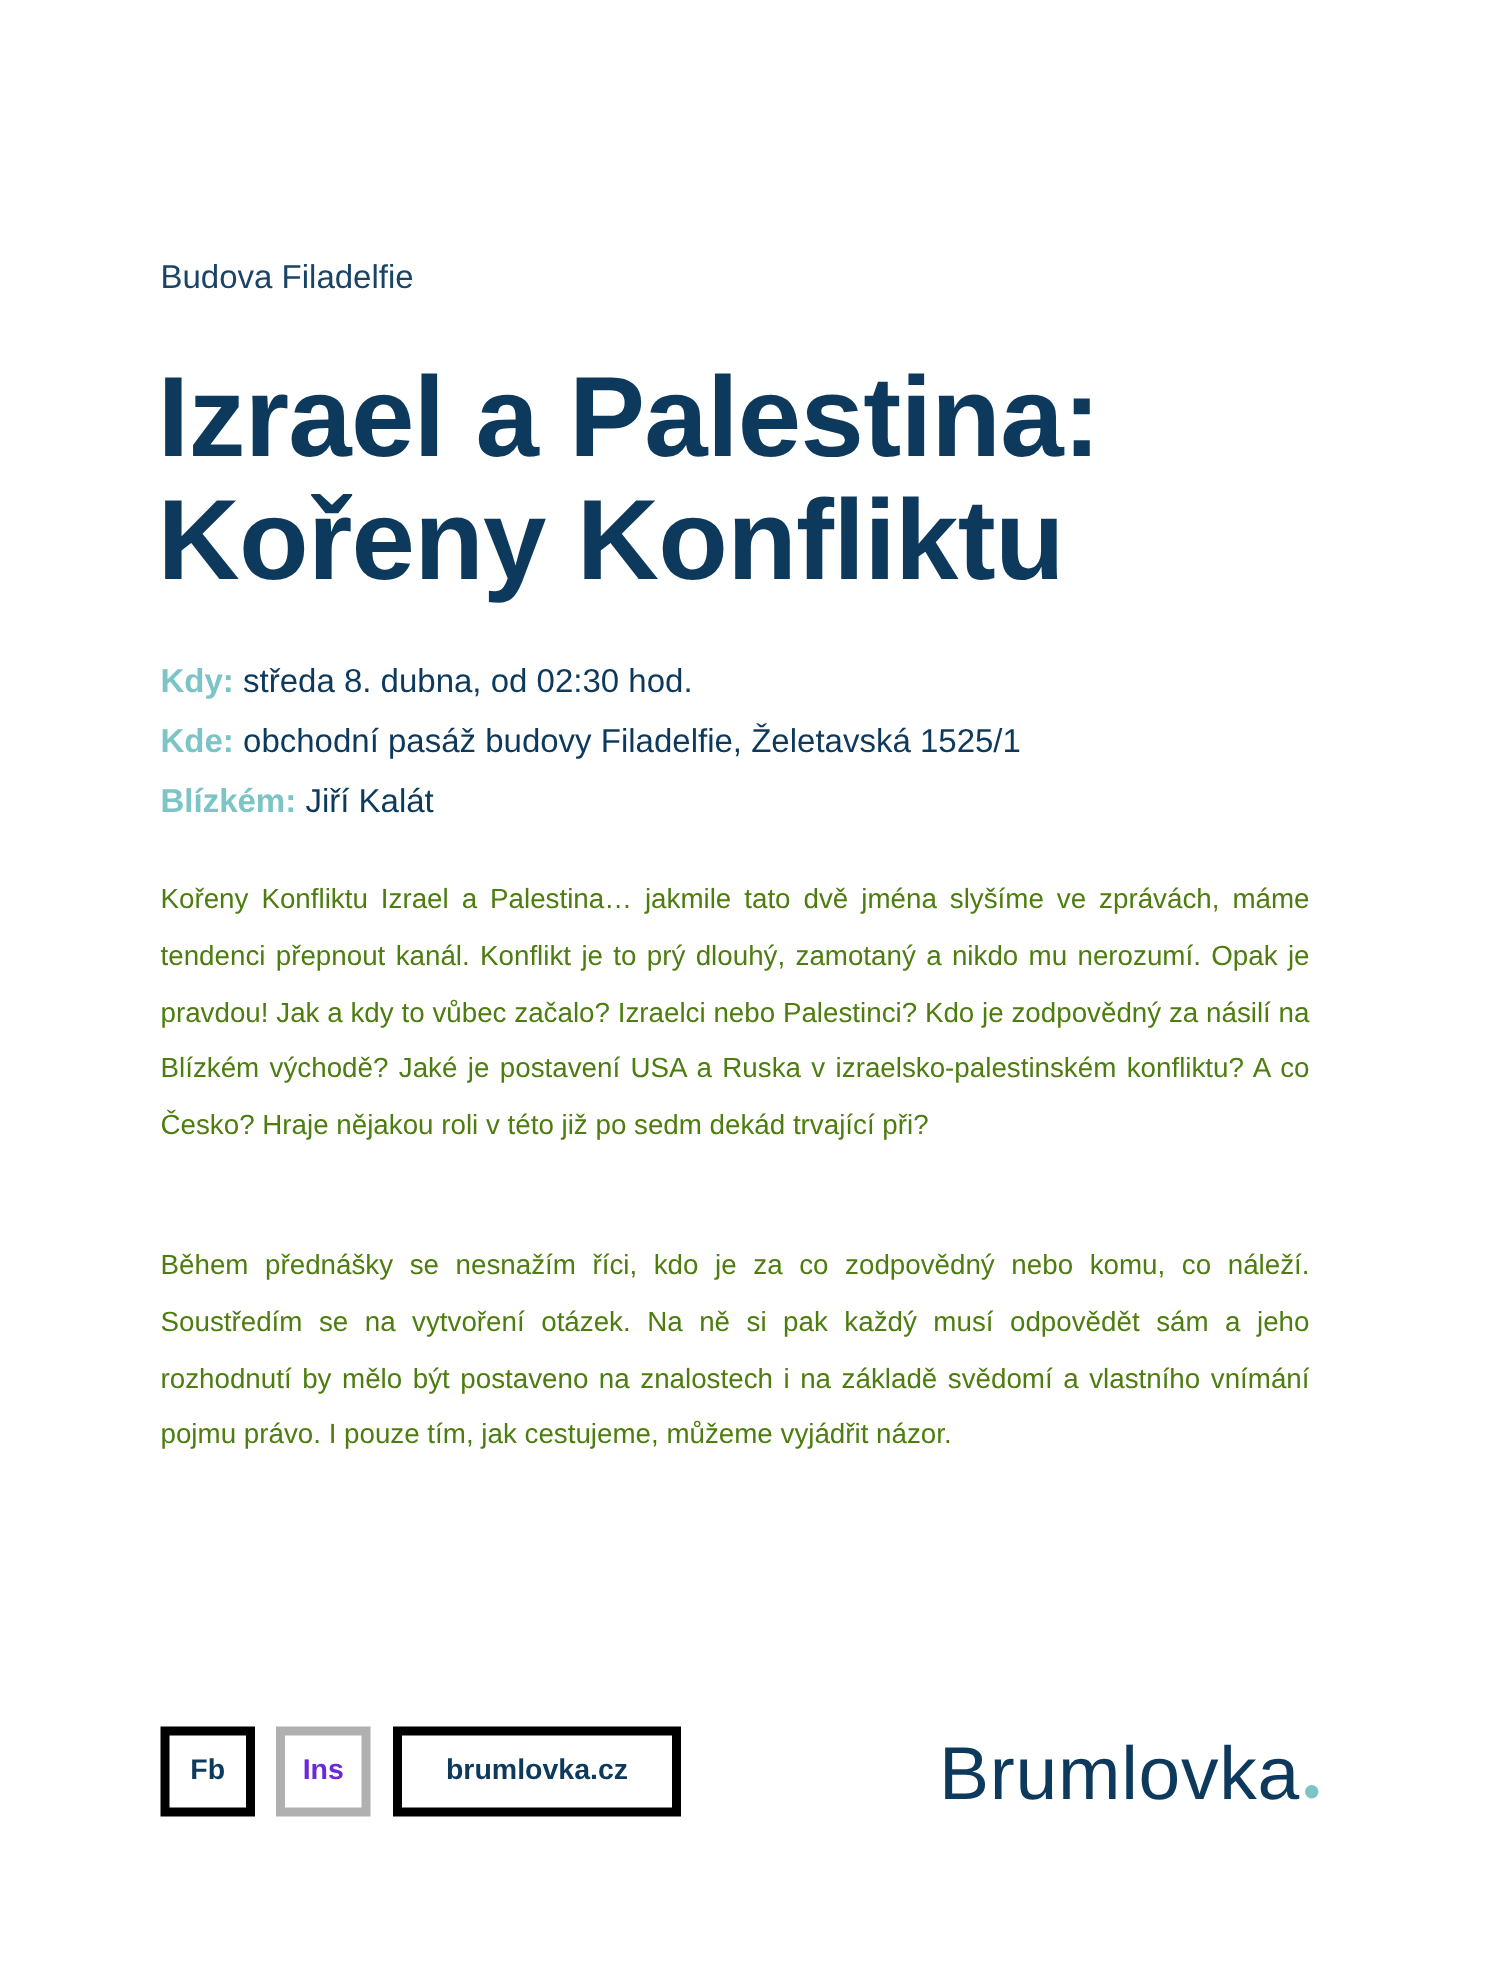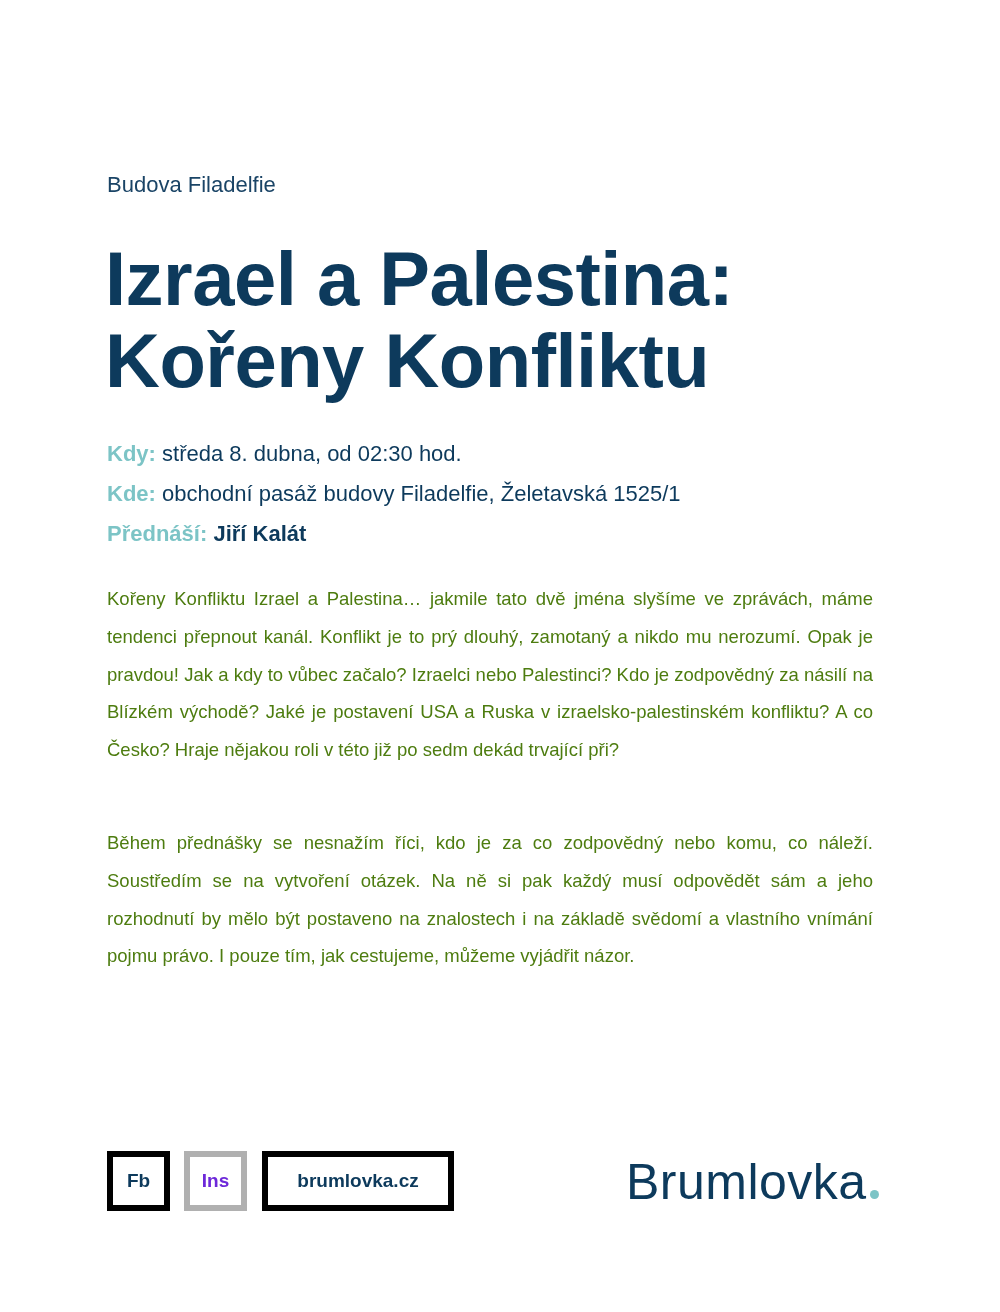--- a/index.html
+++ b/index.html
@@ -5,21 +5,21 @@
   html, body { margin: 0; padding: 0; background: #ffffff; }
   body { width: 1000px; height: 1312px; position: relative; overflow: hidden;
          font-family: "Liberation Sans", sans-serif; color: #0d3a5c; }
   .venue { position: absolute; left: 107px; top: 148px; font-size: 22px; font-weight: 400; color: #1a4466; margin-top: 24px; }
   .title { position: absolute; left: 105px; top: 238px; margin: 0; font-size: 76px; line-height: 82px;
            font-weight: 700; color: #0d3a5c; letter-spacing: -0.5px; }
   .meta { position: absolute; left: 107px; top: 434px; font-size: 22px; line-height: 40px; }
   .meta .row { white-space: nowrap; }
   .meta .lbl { color: #7cc4c6; font-weight: 700; }
   .meta .val { color: #0d3a5c; }
-  .meta .val.bold { font-weight: 700; }
+  .meta .val.bold { font-weight: 400; }
   .para { position: absolute; left: 107px; width: 766px; margin: 0; font-size: 18.5px; line-height: 37.8px;
           text-align: justify; color: #4d7c0f; }
   .p1 { top: 580px; }
   .p2 { top: 824px; }
   .btn { position: absolute; top: 1151px; height: 60px; box-sizing: border-box; border: 6px solid #000000;
          display: flex; align-items: center; justify-content: center; font-weight: 700; font-size: 19px;
          color: #0d3a5c; text-decoration: none; }
   .btn.fb { left: 107px; width: 63px; }
   .btn.ins { left: 184px; width: 63px; border-color: #b0b0b0; color: #6d28d9; }
   .btn.web { left: 262px; width: 192px; }
@@ -41,21 +41,21 @@
 <div class="meta">
   <div class="row">
     <span class="lbl">Kdy:</span>
     <span class="val">středa 8. dubna, od 02:30 hod.</span>
   </div>
   <div class="row">
     <span class="lbl">Kde:</span>
     <span class="val">obchodní pasáž budovy Filadelfie, Želetavská 1525/1</span>
   </div>
   <div class="row">
-    <span class="lbl">Přednáší:</span>
+    <span class="lbl">Blízkém:</span>
     <span class="val bold">Jiří Kalát</span>
   </div>
 </div>
 
 <p class="para p1">Kořeny Konfliktu Izrael a Palestina… jakmile tato dvě jména slyšíme ve zprávách, máme tendenci přepnout kanál. Konflikt je to prý dlouhý, zamotaný a nikdo mu nerozumí. Opak je pravdou! Jak a kdy to vůbec začalo? Izraelci nebo Palestinci? Kdo je zodpovědný za násilí na Blízkém východě? Jaké je postavení USA a Ruska v izraelsko-palestinském konfliktu? A co Česko? Hraje nějakou roli v této již po sedm dekád trvající při?</p>
 <p class="para p2">Během přednášky se nesnažím říci, kdo je za co zodpovědný nebo komu, co náleží. Soustředím se na vytvoření otázek. Na ně si pak každý musí odpovědět sám a jeho rozhodnutí by mělo být postaveno na znalostech i na základě svědomí a vlastního vnímání pojmu právo. I pouze tím, jak cestujeme, můžeme vyjádřit názor.</p>
 
 <a class="btn fb">Fb</a>
 <a class="btn ins">Ins</a>
 <a class="btn web">brumlovka.cz</a>

